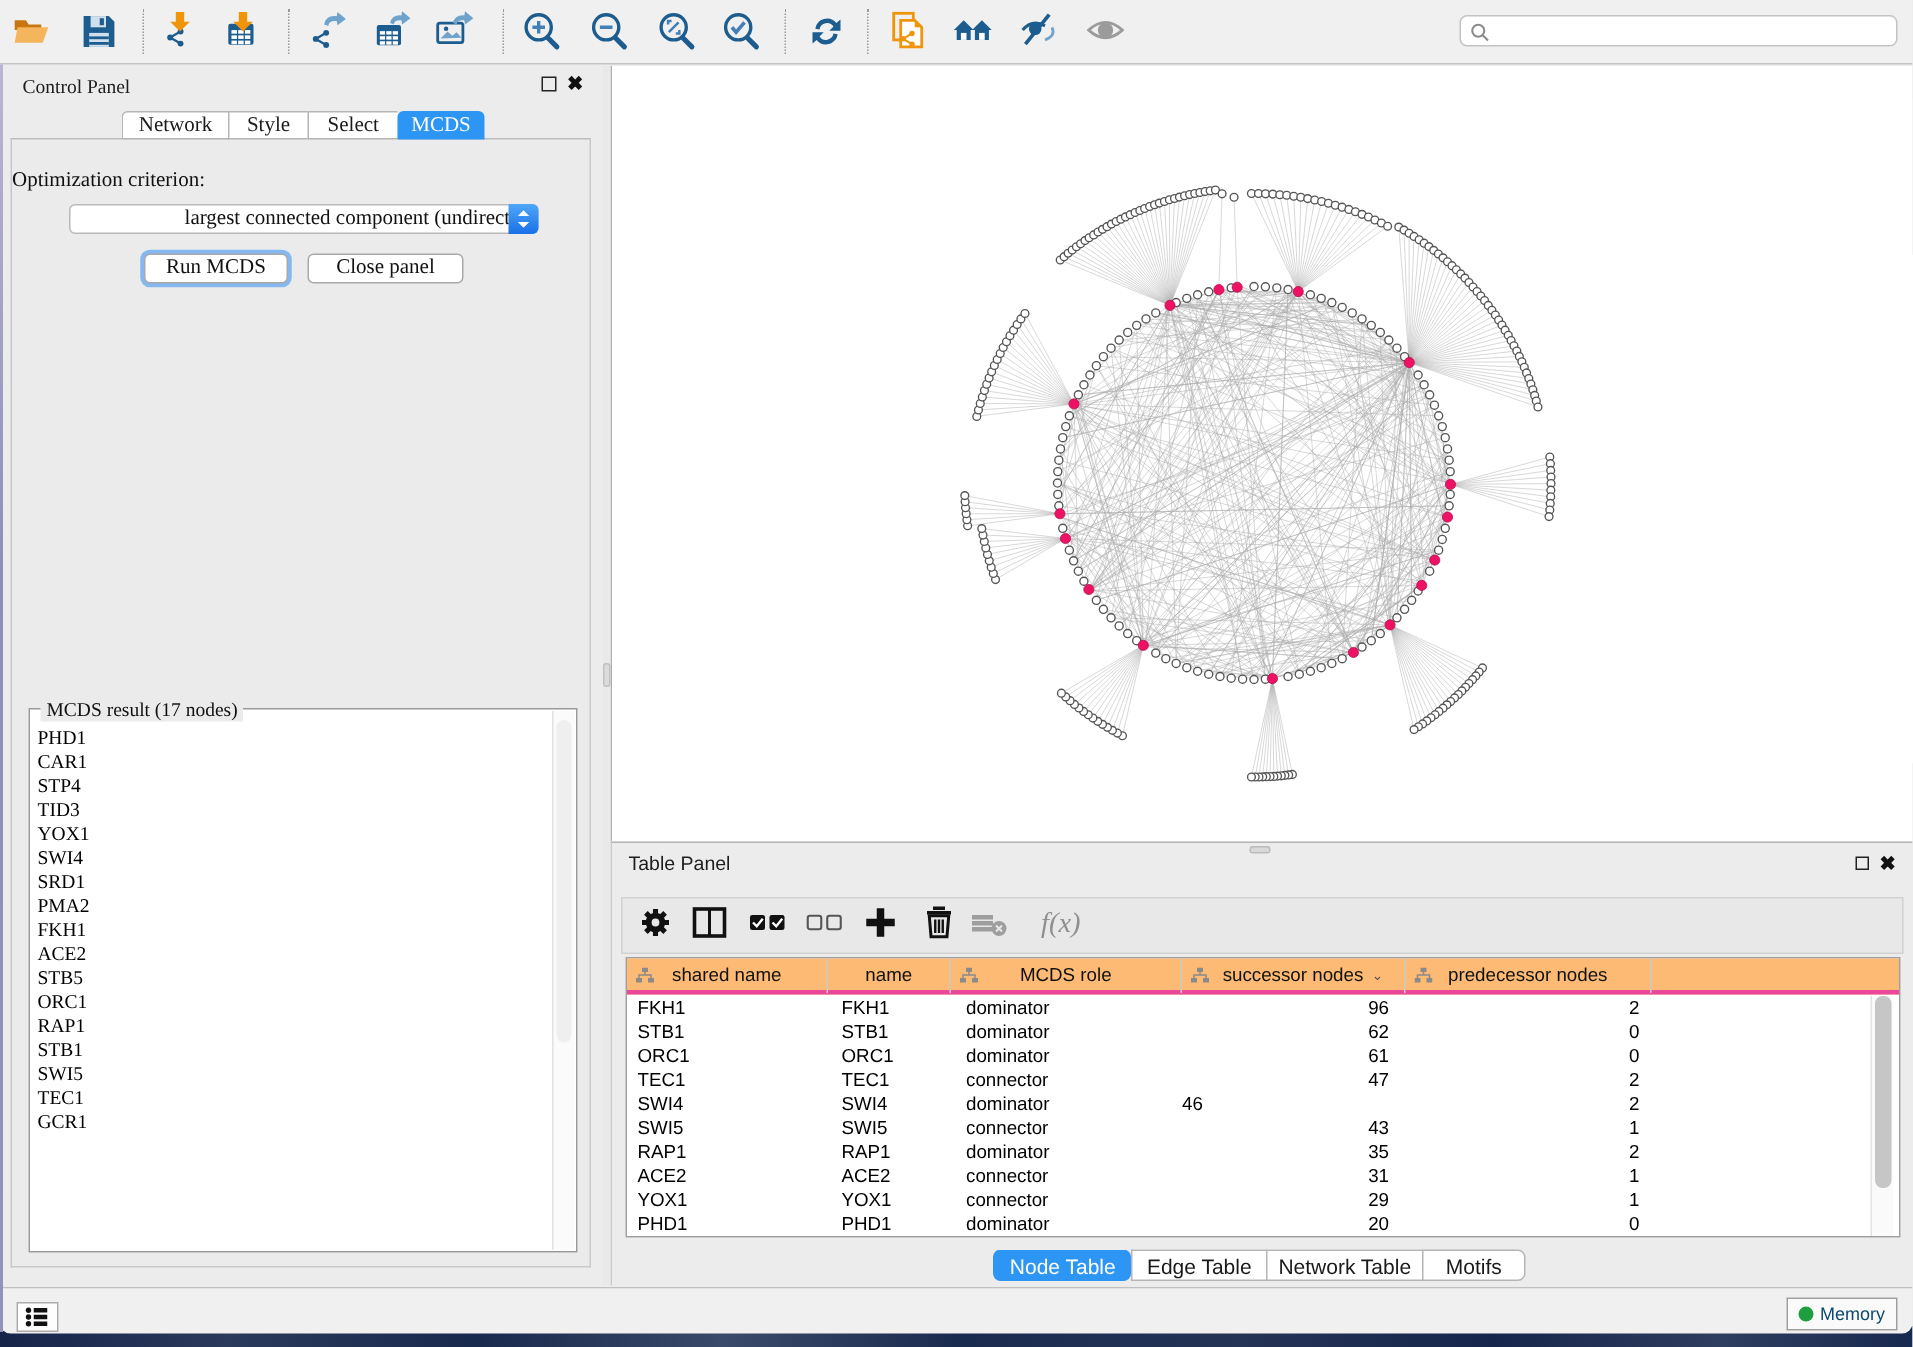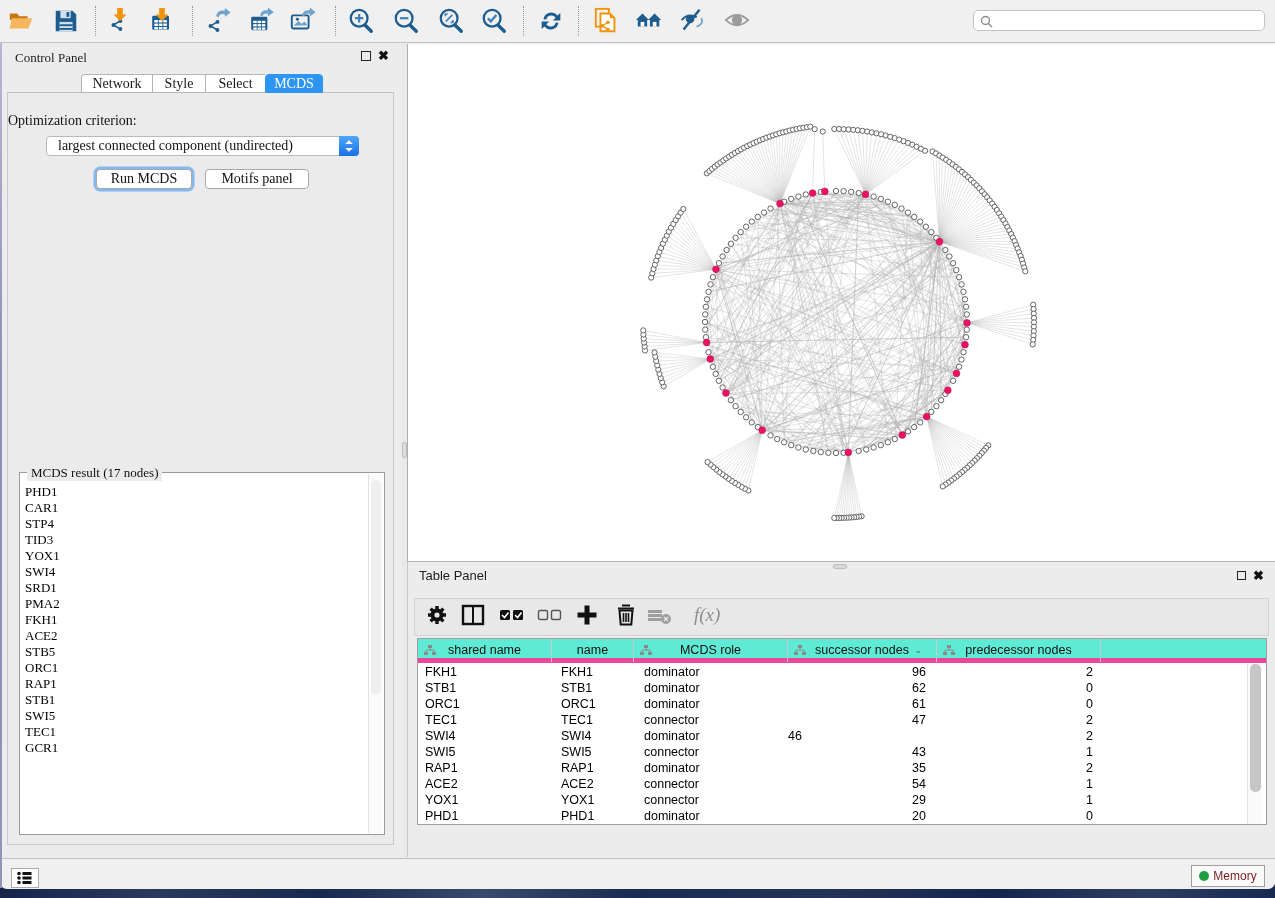--- a/index.html
+++ b/index.html
@@ -17,21 +17,21 @@
 
 #cpanel { left:0; top:44px; width:402px; height:813px; background:#ececec;font-family:Liberation Serif, serif; }
 .ptitle { font-size:13px; color:#1d1d1d; }
 #cp-tabs { position:absolute; left:81px; top:30px; height:19px; white-space:nowrap; z-index:3; }
 .tab { display:inline-block; height:19px; line-height:18px; font-size:14px; background:#fff; border:1px solid #b5b5b5; border-right:none; color:#1a1a1a; vertical-align:top; text-align:center; }
 .tab:first-child { border-radius:4px 0 0 0;text-align:center; }
 .tab.last { border-right:1px solid #b5b5b5; border-radius:0 4px 0 0; }
 .tab.sel { background:#2d96f5; color:#fff; border-color:#2d96f5; border-radius:4px 4px 0 0; }
 #cp-body { position:absolute; left:7px; top:48px; width:387px; height:753px; background:#ebebeb; border:1px solid #c9c9c9; border-top:1px solid #bdbdbd; }
 #optlabel { position:absolute; left:0; top:20px; width:100%; text-align:left; font-size:14px; color:#111; }
-#dropdown { position:absolute; left:38px; top:43px; width:313px; height:20px; background:#fff; border:1px solid #b9b9b9; border-radius:4px; font-size:14px; line-height:18px; padding-left:11px; color:#111; }
+#dropdown { position:absolute; left:38px; top:43px; width:313px; height:20px; background:#fff; border:1px solid #b9b9b9; border-radius:4px; font-size:14px; line-height:18px; padding-left:11px; color:#111;text-align:right; }
 #dropstep { position:absolute; right:-1px; top:-1px; width:20px; height:20px; background:linear-gradient(#4fa7f8,#1a70e8); border-radius:0 4px 4px 0; }
 .btn { position:absolute; height:20px; background:#fff; border:1px solid #a9a9a9; border-radius:4px; font-size:14px; text-align:center; line-height:18px; color:#111; }
 #runbtn { left:88px; top:76px; width:96px; box-shadow:0 0 0 2.5px #85b7f1; }
 #closebtn { left:197px; top:76px; width:104px; }
 #fieldset { position:absolute; left:11px; top:379px; width:366px; height:363px; border:1px solid #9a9a9a; background:#fff; }
 #fslegend { position:absolute; left:7px; top:-8px; background:#ebebeb; padding:0 4px; font-size:13px; color:#111; }
 #mcdslist { position:absolute; left:1px; top:1px; width:347px; height:359px; background:#fff; font-size:13px; line-height:16px; padding:10px 0 0 4px; color:#000; }
 #mcdsscroll { position:absolute; right:1px; top:1px; width:15px; height:359px; background:#fbfbfb; border-left:1px solid #e2e2e2; }
 #mcdsthumb { position:absolute; left:2px; top:6px; width:10px; height:215px; background:#efefef; border-radius:5px; }
 
@@ -40,38 +40,38 @@
 #nettitle { position:absolute; left:0; top:0; width:100%; height:22px; background:linear-gradient(#efefef,#d7d7d7); border-bottom:1px solid #ababab; border-radius:5px 5px 0 0; }
 .tl { position:absolute; top:5px; width:12px; height:12px; border-radius:50%; }
 #nettitle .t { position:absolute; left:47px; top:3px; width:100%; text-align:center; font-size:13px; color:#3a3a3a; }
 #netcanvas { position:absolute; left:0; top:22px; width:867px; height:495px; background:#fff; }
 
 
 #tpanel { left:407px; top:561px; width:868px; height:296px; background:#ececec; border-left:1px solid #c9c9c9; border-top:1px solid #b5b5b5; }
 #tp-grip { position:absolute; left:425px; top:2px; width:14px; height:5px; background:#d8d8d8; border:1px solid #bbb; border-radius:2px; }
 #tp-toolbar { position:absolute; left:6px; top:36px; width:855px; height:38px; background:#e8e8e8; border:1px solid #d2d2d2; }
 #tablebox { position:absolute; left:9px; top:76px; width:850px; height:187px; background:#fff; border:1px solid #9f9f9f; }
-#thead { position:absolute; left:0; top:0; width:848px; height:24px; background:#5eead4; border-bottom:5px solid #ec4899; font-size:12.5px; color:#111; }
+#thead { position:absolute; left:0; top:0; width:848px; height:24px; background:#fdba74; border-bottom:3px solid #ec4899; font-size:12.5px; color:#111; }
 .hc { position:absolute; top:0; height:23px; border-right:1px solid #c9c9c9; text-align:center; line-height:23px; }
 .hic { position:absolute; left:6px; top:6px; }
 #tbody { position:absolute; left:0; top:25px; width:830px; font-size:12.5px; color:#000; }
 .tr { position:relative; height:16px; line-height:16px; }
 .td { position:absolute; top:0; height:16px; }
 #tscroll { position:absolute; right:4px; top:25px; width:15px; height:160px; background:#fafafa; border-left:1px solid #e3e3e3; }
 #tthumb { position:absolute; left:2px; top:0px; width:11px; height:128px; background:#c6c6c6; border-radius:5px; }
 #tp-tabs { position:absolute; left:254px; top:271px; height:21px; white-space:nowrap; }
 .btab { display:inline-block; height:21px; line-height:20px; font-size:14px; background:#fff; border:1px solid #b5b5b5; border-right:none; color:#1a1a1a; vertical-align:top; text-align:center; }
 .btab:first-child { border-radius:5px 0 0 5px; }
 .btab.last { border-right:1px solid #b5b5b5; border-radius:0 5px 5px 0; }
 .btab.sel { background:#2d96f5; color:#fff; border-color:#2d96f5; border-radius:5px; }
 
 
 #statusbar { left:0; top:858px; width:1275px; height:31px; background:#f0f0f0; border-top:1px solid #c0c0c0; border-radius:0 0 7px 7px; }
 #listbtn { position:absolute; left:11px; top:9px; width:28px; height:20px; background:#fdfdfd; border:1px solid #ababab; }
-#membtn { position:absolute; right:10px; top:6px; width:74px; height:22px; background:#fafafa; border:1px solid #9f9f9f; font-size:12px; line-height:20px; text-align:center; color:#7f1d1d; }
+#membtn { position:absolute; right:10px; top:6px; width:74px; height:22px; background:#fafafa; border:1px solid #9f9f9f; font-size:12px; line-height:20px; text-align:center; color:#0c4a6e; }
 #memdot { display:inline-block; width:10px; height:10px; border-radius:50%; background:#1e9e3e; margin-right:4px; vertical-align:-1px; }
 #wallpaper { left:0; top:884px; width:1275px; height:14px; background:linear-gradient(90deg,#16244a 0%,#2a3a5c 12%,#18294e 25%,#3a4a6a 38%,#1a2b50 50%,#243457 65%,#16254b 78%,#2e3e60 90%,#182950 100%); }
 #leftedge { left:0; top:43px; width:2px; height:845px; background:linear-gradient(#b9b5d4,#8d8fb8 40%,#9193bb); }
 #vdivider { left:402px; top:44px; width:5px; height:813px; background:#e9e9e9; }
 #vgrip { left:402px; top:442px; width:5px; height:16px; background:#dcdcdc; border:1px solid #c0c0c0; border-radius:2px; }
 </style>
 </head>
 <body>
 
 <div class="abs" id="toolbar">
@@ -219,21 +219,21 @@
   <div id="cp-body">
     <div id="optlabel">Optimization criterion:</div>
     <div id="dropdown">largest connected component (undirected)
       <div id="dropstep">
         <svg width="20" height="20" viewBox="0 0 20 20">
             <path d="M6.2 8 L10 4.2 L13.8 8 Z M6.2 12 L10 15.8 L13.8 12 Z" fill="#fff"></path>
           </svg>
       </div>
     </div>
     <div class="btn" id="runbtn">Run MCDS</div>
-    <div class="btn" id="closebtn">Motifs panel</div>
+    <div class="btn" id="closebtn">Close panel</div>
     <div id="fieldset">
       <div id="mcdslist">PHD1<br>CAR1<br>STP4<br>TID3<br>YOX1<br>SWI4<br>SRD1<br>PMA2<br>FKH1<br>ACE2<br>STB5<br>ORC1<br>RAP1<br>STB1<br>SWI5<br>TEC1<br>GCR1</div>
       <div id="mcdsscroll">
           <div id="mcdsthumb"></div>
         </div>
       <div id="fslegend">MCDS result (17 nodes)</div>
     </div>
   </div>
 </div>
 
@@ -1227,21 +1227,21 @@
           <span class="td" style="left:7px;">RAP1</span>
           <span class="td" style="left:143px;">RAP1</span>
           <span class="td" style="left:226px;">dominator</span>
           <span class="td" style="left:370px;width:138px;text-align:right;">35</span>
           <span class="td" style="left:519px;width:156px;text-align:right;">2</span>
         </div>
         <div class="tr">
           <span class="td" style="left:7px;">ACE2</span>
           <span class="td" style="left:143px;">ACE2</span>
           <span class="td" style="left:226px;">connector</span>
-          <span class="td" style="left:370px;width:138px;text-align:right;">54</span>
+          <span class="td" style="left:370px;width:138px;text-align:right;">31</span>
           <span class="td" style="left:519px;width:156px;text-align:right;">1</span>
         </div>
         <div class="tr">
           <span class="td" style="left:7px;">YOX1</span>
           <span class="td" style="left:143px;">YOX1</span>
           <span class="td" style="left:226px;">connector</span>
           <span class="td" style="left:370px;width:138px;text-align:right;">29</span>
           <span class="td" style="left:519px;width:156px;text-align:right;">1</span>
         </div>
         <div class="tr">
@@ -1249,20 +1249,23 @@
           <span class="td" style="left:143px;">PHD1</span>
           <span class="td" style="left:226px;">dominator</span>
           <span class="td" style="left:370px;width:138px;text-align:right;">20</span>
           <span class="td" style="left:519px;width:156px;text-align:right;">0</span>
         </div>
       </div>
     <div id="tscroll">
         <div id="tthumb"></div>
       </div>
   </div>
+  <div id="tp-tabs">
+    <span class="btab sel" style="width:92px;">Node Table</span><span class="btab" style="width:90px;">Edge Table</span><span class="btab" style="width:104px;">Network Table</span><span class="btab last" style="width:69px;">Motifs</span>
+  </div>
 </div>
 
 <div class="abs" id="wallpaper"></div>
 <div class="abs" id="statusbar">
   <div id="listbtn">
     <svg width="26" height="18" viewBox="0 0 26 18">
       <circle cx="7" cy="4.5" r="1.8" fill="#111"></circle>
         <rect x="10.5" y="3" width="9" height="3" fill="#111"></rect>
       <circle cx="7" cy="9" r="1.8" fill="#111"></circle>
         <rect x="10.5" y="7.5" width="9" height="3" fill="#111"></rect>

